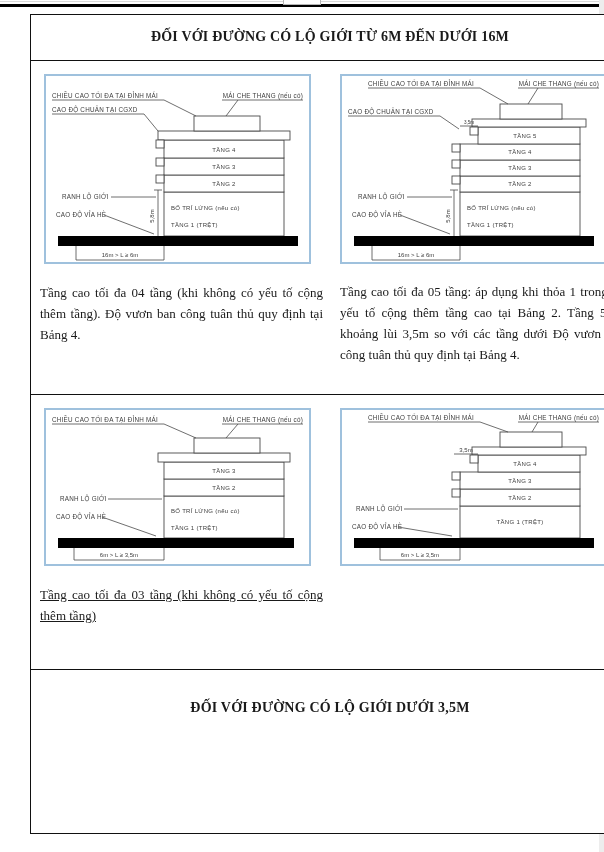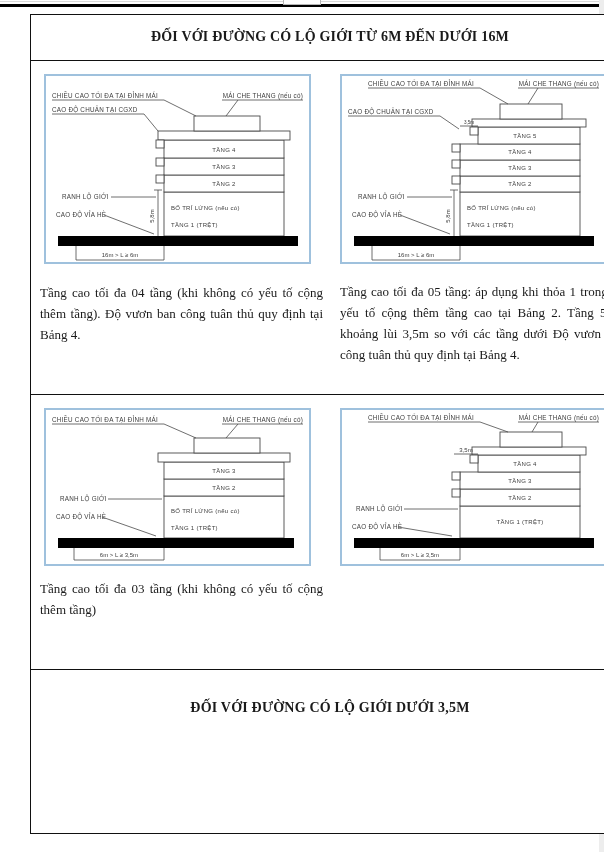--- a/index.html
+++ b/index.html
@@ -20,21 +20,21 @@
   .crow2{height:273.5px;border-bottom:1.5px solid #111;}
   .cell{flex:1 1 50%;min-width:0;}
   .imgbox{border:2px solid #9fc1dd;background:#fff;width:263px;box-sizing:content-box;}
   .imgbox.tall{height:186px;}
   .imgbox.short{height:154px;}
   .cell-l .imgbox{margin:13px 0 0 13px;}
   .cell-r .imgbox{margin:13px 0 0 10px;}
   .note{font-size:13px;line-height:21px;text-align:justify;margin:18px 0 0 0;}
   .cell-l .note{padding:0 7px 0 9px;}
   .cell-r .note{padding:0 4px 0 10px;margin-top:17px;}
-  .crow2 .note{margin-top:12px;}
+  .crow2 .note{margin-top:18px;text-decoration:underline;}
   .row-bottom{height:115px;text-align:center;}
   .row-bottom .htxt{font-weight:bold;font-size:14px;margin-top:30px;letter-spacing:.2px;}
   .row-bottom .btxt{font-size:15.5px;line-height:22px;padding:2px 14px 0 14px;}
   svg{display:block;}
   svg text{font-family:"Liberation Sans","DejaVu Sans",sans-serif;fill:#3c3c3c;}
   .lbl{font-size:6.3px;letter-spacing:.25px;}
   .flr{font-size:6px;letter-spacing:.3px;}
   .dim{font-size:6px;}
   .dimsm{font-size:4.6px;}
   .ln{stroke:#4a4a4a;stroke-width:.8;fill:none;}

